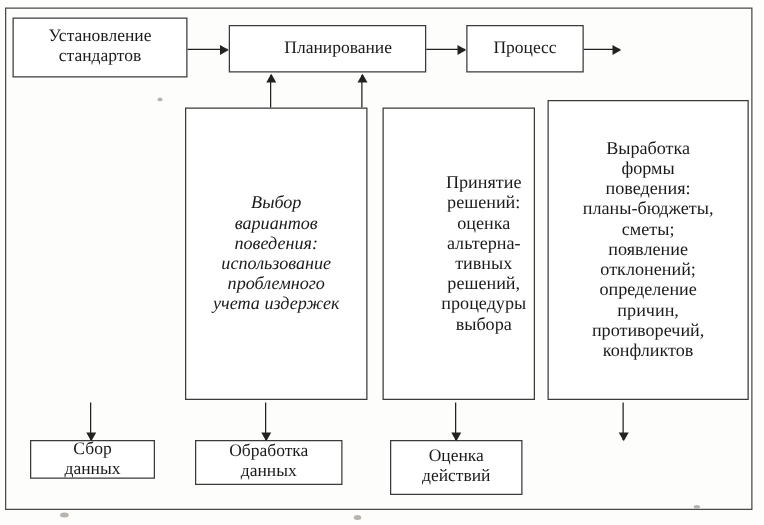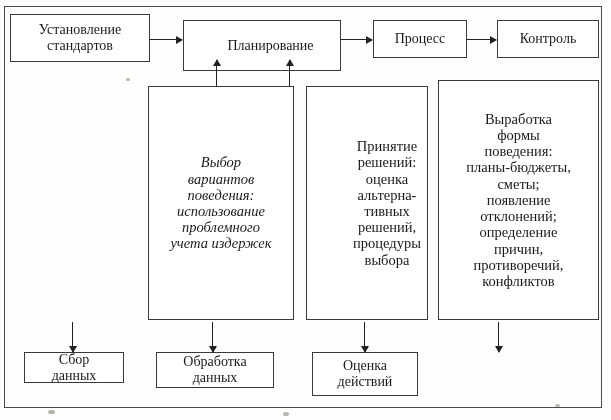--- a/index.html
+++ b/index.html
@@ -91,31 +91,28 @@
 
 <div id="canvas">
 
   <div class="outer-frame"></div>
 
   <div class="box top-box" style="left:10px; top:14px; width:140px; height:48px;">
     <span>Установление
 стандартов</span>
   </div>
 
-  <div class="box top-box" style="left:183px; top:20px; width:158px; height:51px;padding-left:20px;">
+  <div class="box top-box" style="left:183px; top:20px; width:158px; height:38px;padding-left:20px;">
     <span>Планирование</span>
   </div>
 
   <div class="box top-box" style="left:373px; top:20px; width:94px; height:38px;">
     <span>Процесс</span>
   </div>
 
-  <div class="box top-box" style="left:497px; top:20px; width:102px; height:38px;">
-    <span>Контроль</span>
-  </div>
 
   <div class="arrow-h" style="left:150px; top:39px; width:32px;"></div>
   <div class="arrow-h" style="left:341px; top:39px; width:31px;"></div>
   <div class="arrow-h" style="left:467px; top:39px; width:29px;"></div>
 
 
   <div class="box mid-box" style="left:148px; top:86px; width:146px; height:234px;">
     <span style="white-space:pre-line;font-style:italic;">Выбор
 вариантов
 поведения:

